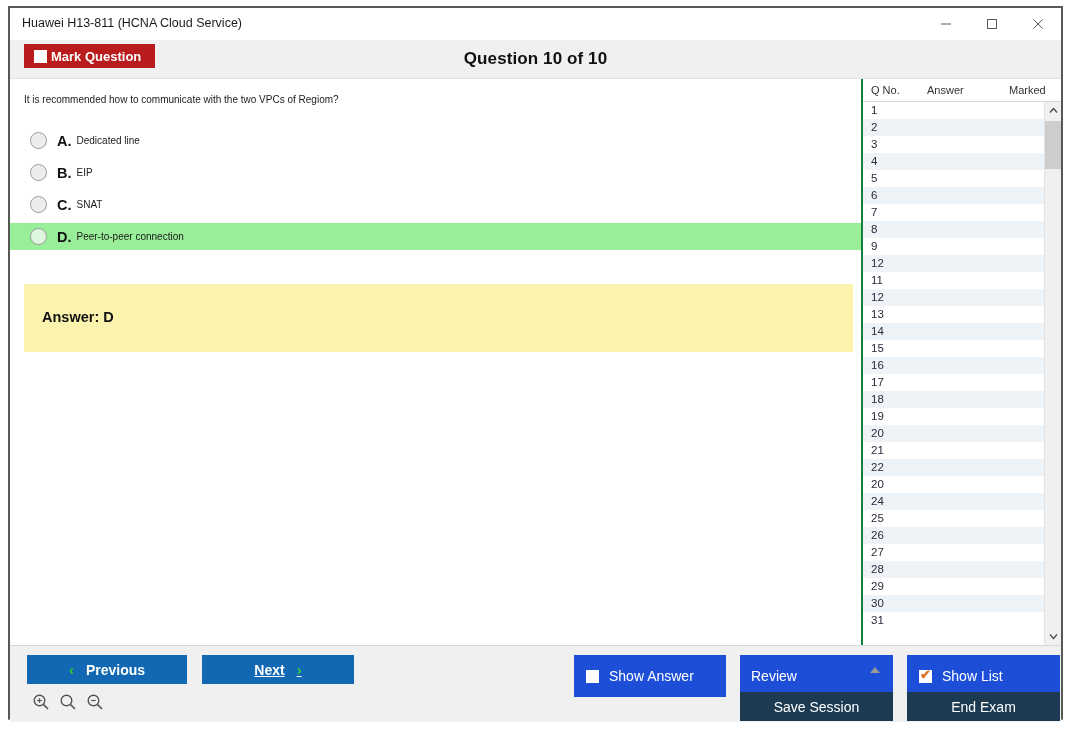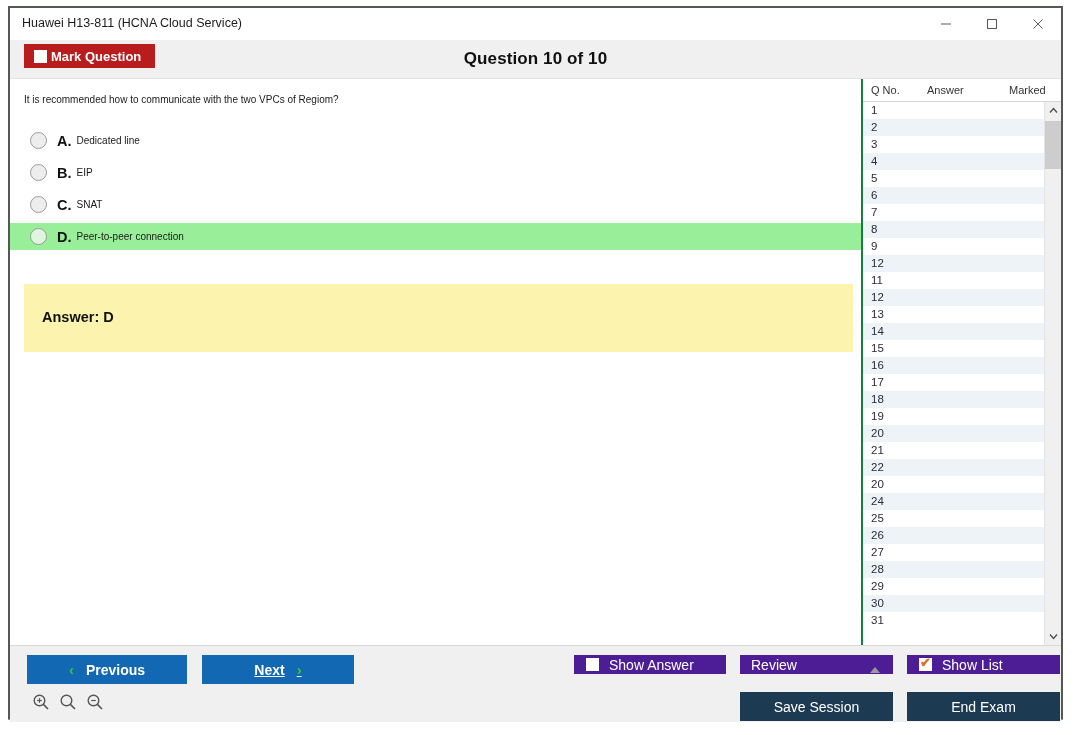--- a/index.html
+++ b/index.html
@@ -283,24 +283,24 @@
     justify-content: center;
   }
   .btn-blue {
     background: #1268b3;
     color: #ffffff;
     font-size: 14px;
     font-weight: bold;
     height: 29px;
   }
   .btn-orange {
-    background: #4c1d95;
+    background: #1d4ed8;
     color: #ffffff;
     font-size: 14px;
-    height: 19px;
+    height: 42px;
   }
   .btn-navy {
     background: #1c3a52;
     color: #ffffff;
     font-size: 14px;
     height: 29px;
   }
   .prev-btn { left: 17px; top: 9px; width: 160px; gap: 12px; }
   .next-btn { left: 192px; top: 9px; width: 152px; gap: 12px; text-decoration: underline; }
   .chev {

